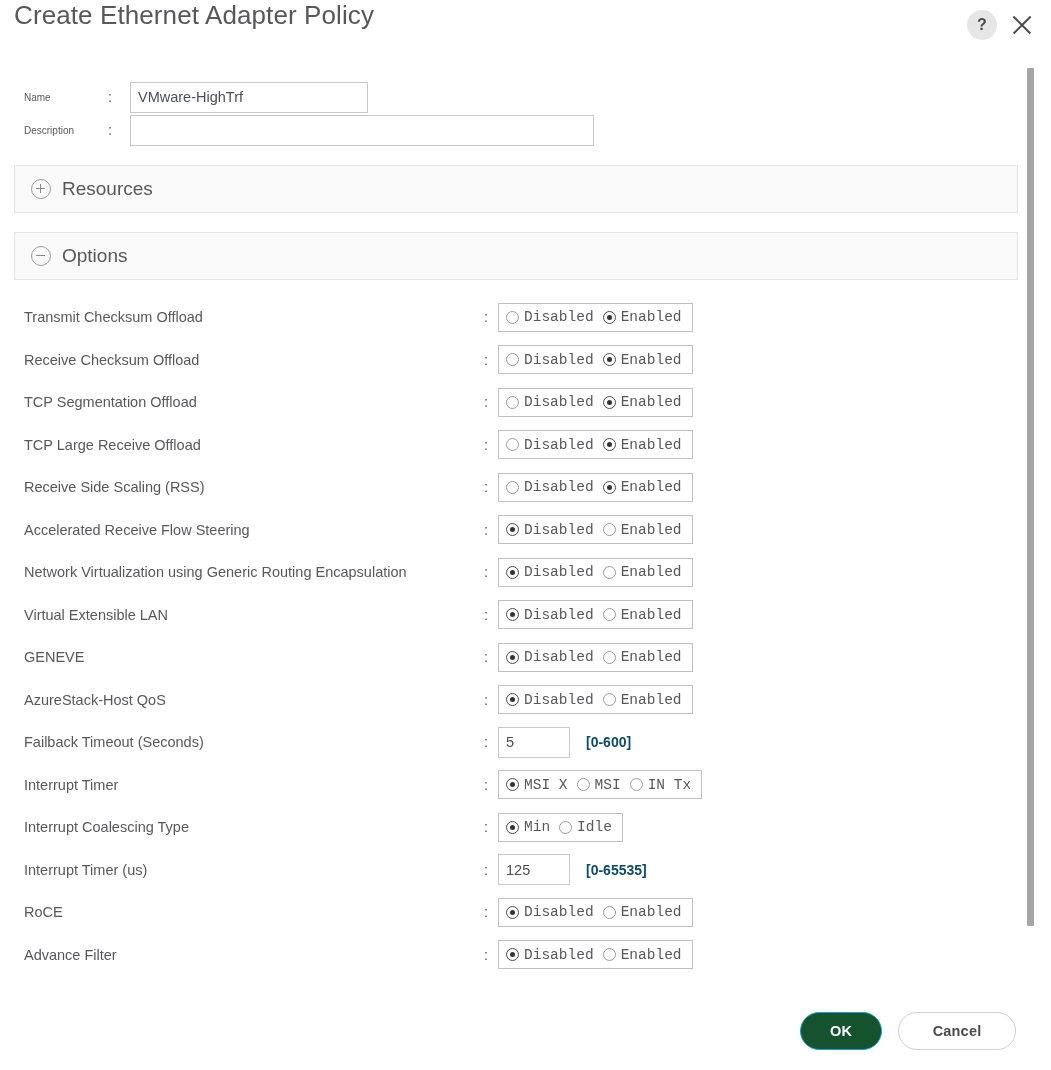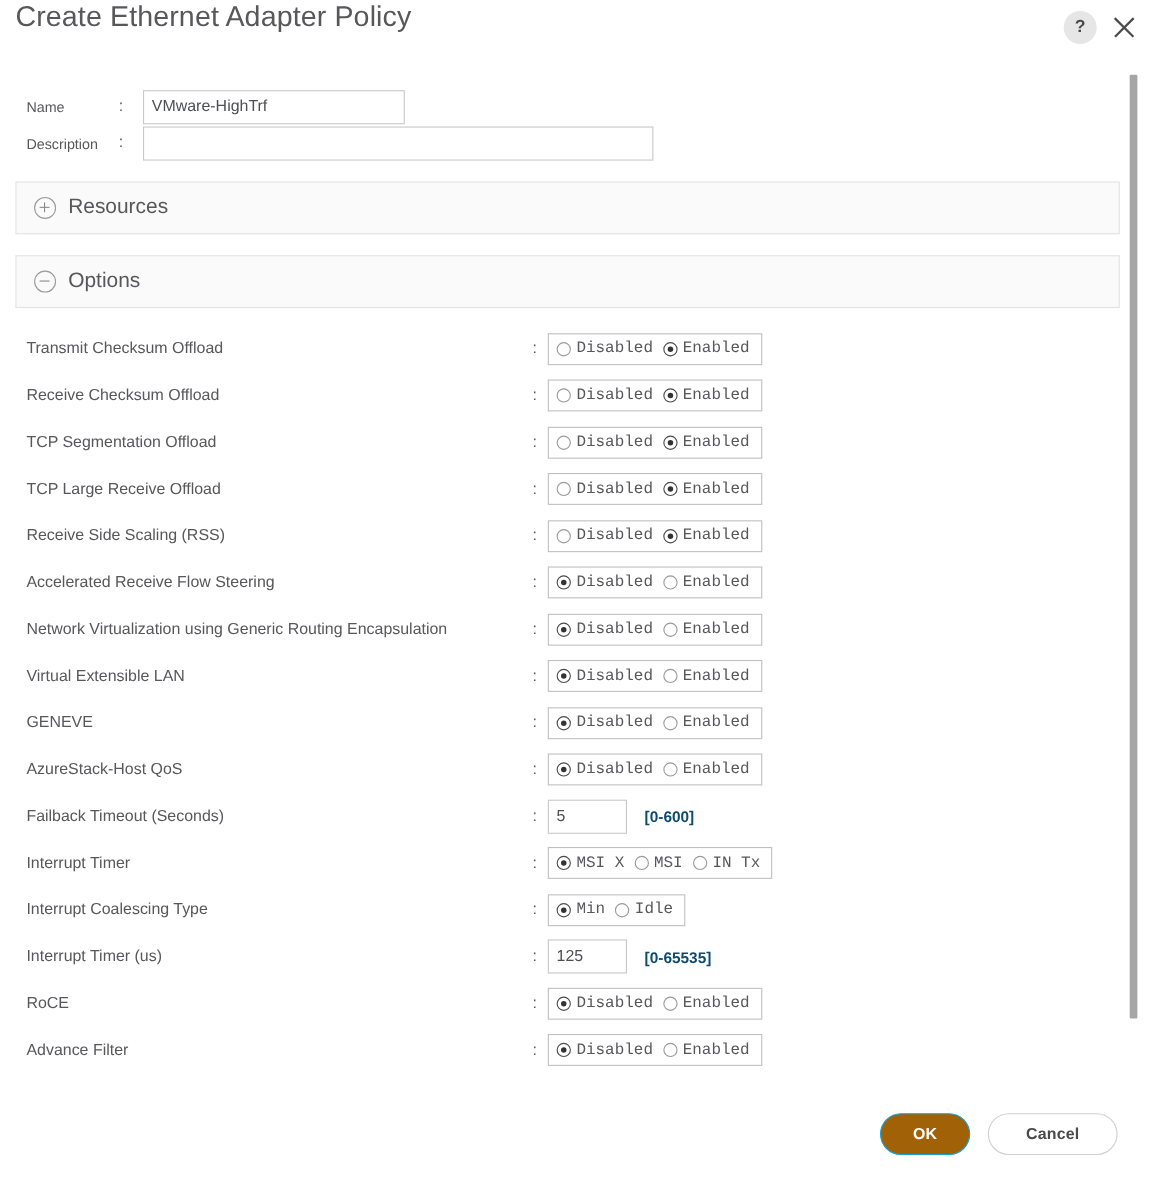--- a/index.html
+++ b/index.html
@@ -71,21 +71,21 @@
 
   
   .field-row {
     display: flex; align-items: center;
     height: 30px;
     margin-left: 24px;
   }
   #name-row { margin-top: 20px; }
   #desc-row { margin-top: 3px; }
   .field-label {
-    font-size: 13px; color: #58585b;
+    font-size: 10px; color: #58585b;
     width: 84px;
   }
   .field-colon {
     font-size: 14.5px; color: #58585b;
     width: 22px;
   }
   .text-input {
     height: 31px;
     border: 1px solid #c8c8c8;
     background: #fff;
@@ -248,21 +248,21 @@
     font-size: 14.5px;
     font-weight: 700;
     cursor: pointer;
     display: inline-flex;
     align-items: center;
     justify-content: center;
     letter-spacing: .2px;
   }
   .btn-primary {
     width: 82px;
-    background: #a16207;
+    background: #14532d;
     color: #ffffff;
     border: 1px solid #11a0d8;
   }
   .btn-secondary {
     width: 118px;
     background: #ffffff;
     color: #4a4a4a;
     border: 1px solid #d0d0d0;
   }
 </style>

